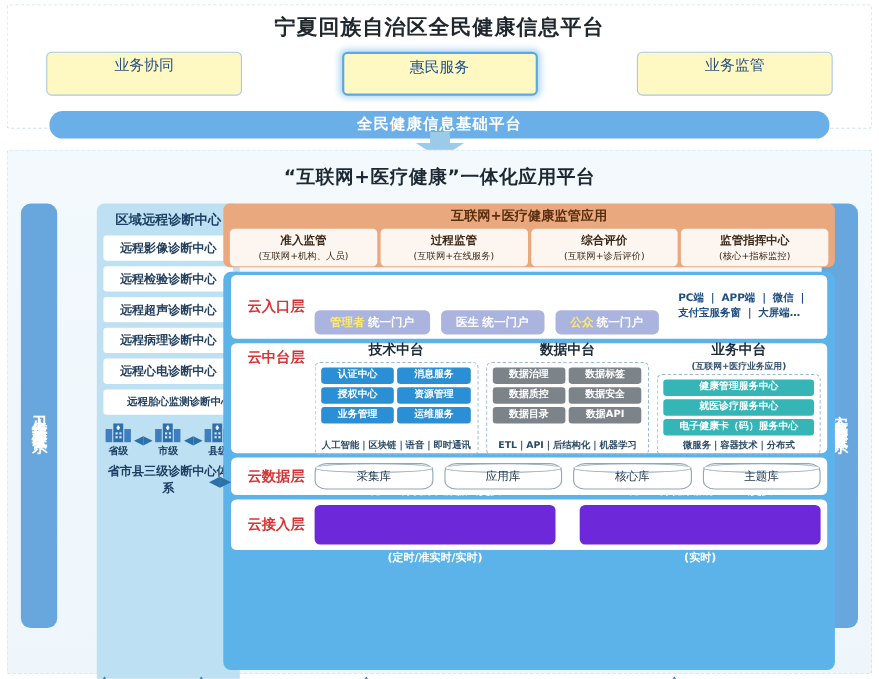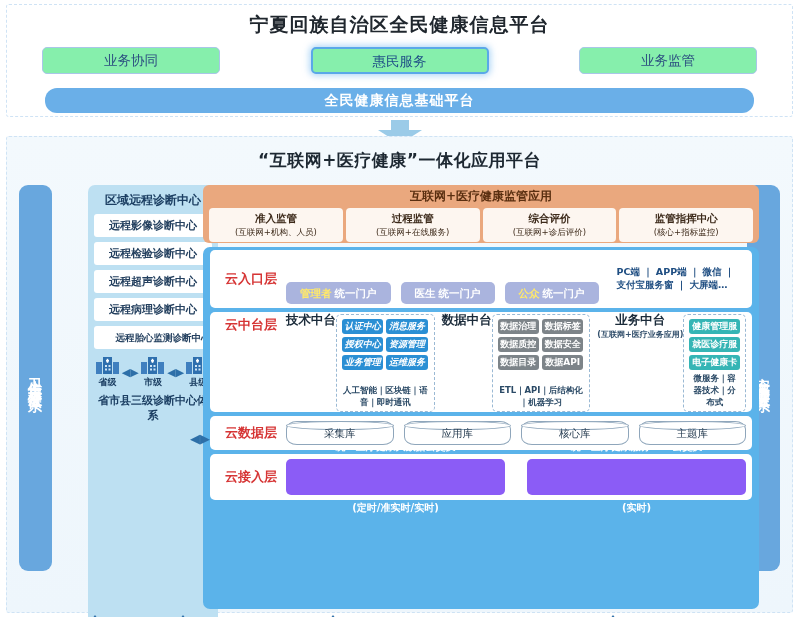--- a/index.html
+++ b/index.html
@@ -21,22 +21,22 @@
   }
   .top-title {
     text-align: center; font-size: 19px; font-weight: bold;
     color: #20272e; letter-spacing: 1px; margin-top: 7px;
   }
   .top-btn-row {
     display: flex; justify-content: space-between;
     padding: 0 35px; margin-top: 9px;
   }
   .top-btn {
-    width: 178px; height: 27px; line-height: 25px; text-align: center;
-    font-size: 13.5px; color: #2c4f80; background: #86efac;
+    width: 178px; height: 40px; line-height: 25px; text-align: center;
+    font-size: 13.5px; color: #2c4f80; background: #fef9c3;
     border: 1px solid #a9c6e8; border-radius: 5px;
   }
   .top-btn.highlight {
     border: 2px solid #5aa8e8; box-shadow: 0 0 6px 2px rgba(120,185,240,0.55);
     color:#1f4f86;
   }
   .base-bar {
     margin: 14px 38px 0 38px; height: 25px; line-height: 25px;
     text-align: center; background: #6aafe8; color: #ffffff;
     font-size: 14px; font-weight: bold; letter-spacing: 1px;
@@ -152,34 +152,34 @@
   .portal .tag { color:#ffe96a; margin-right:3px; }
   .portal .tag.white { color:#ffffff; }
   .entry-right {
     font-size: 9.5px; color:#1f4e82; font-weight:bold; line-height:1.35;
     margin-left: 8px;
   }
 
   
   .mid-layer { align-items: stretch; padding-bottom: 5px; }
   .mid-cols { flex:1; display:flex; gap:7px; }
-  .mid-col { flex:1; display:flex; flex-direction:row; }
+  .mid-col { flex:1; display:flex; flex-direction:column; }
   .mid-col-title { text-align:center; font-size:12.5px; font-weight:bold; color:#1b2b3a; }
   .mid-col-title .sub { display:block; font-size:8px; font-weight:bold; color:#33506c; }
   .dash-box {
     border:1px dashed #9ab9d4; border-radius:5px; padding:4px 5px 2px 5px;
     flex:1; display:flex; flex-direction:column; justify-content:space-between;
     margin-top:2px;
   }
   .chip-grid { display:flex; flex-wrap:wrap; gap:3px; }
   .chip {
     flex: 0 0 calc(50% - 2px); height:15px; line-height:15px; text-align:center;
     font-size:9px; color:#fff; border-radius:3px; font-weight:bold;
   }
-  .chip.blue { background:#2a8fd4;font-style:italic; }
+  .chip.blue { background:#2a8fd4; }
   .chip.gray { background:#7d8489; }
   .chip.teal { flex: 0 0 100%; background:#35b5b5; }
   .dash-foot {
     text-align:center; font-size:8.5px; color:#2b4a66; font-weight:bold; margin-top:3px;
   }
 
   
   .db-row { flex:1; display:flex; gap:10px; justify-content:space-between; }
   .db {
     flex:1; height:24px; border:1px solid #8fa6bb; border-radius:11px/8px;
@@ -188,21 +188,21 @@
   }
   .db::before {
     content:""; position:absolute; left:-1px; top:-1px; right:-1px; height:7px;
     border:1px solid #8fa6bb; border-radius:50%; background:#fff;
   }
   .db span { position:relative; z-index:2; }
 
   
   .acc-row { flex:1; display:flex; gap:22px; }
   .acc {
-    flex:1; background:#8b5cf6; border-radius:5px; height:36px;
+    flex:1; background:#6d28d9; border-radius:5px; height:36px;
     display:flex; flex-direction:column; align-items:center; justify-content:center;
     color:#ffffff; font-size:10px; font-weight:bold; line-height:1.3;gap:48px;
   }
 
   
   .arrows-up { position:absolute; left:0; top:478px; width:787px; height:14px; }
   .up-arrow { position:absolute; width:0;height:0;
     border-left:6px solid transparent; border-right:6px solid transparent;
     border-bottom:8px solid #2d6fa8; top:0; }
 </style>
@@ -231,20 +231,21 @@
 
     <div class="rail left">卫生信息标准体系</div>
     <div class="rail right">安全保障管理体系</div>
 
     <div class="remote-col">
       <h4>区域远程诊断中心</h4>
       <div class="remote-item">远程影像诊断中心</div>
       <div class="remote-item">远程检验诊断中心</div>
       <div class="remote-item">远程超声诊断中心</div>
       <div class="remote-item">远程病理诊断中心</div>
+      <div class="remote-item">远程心电诊断中心</div>
       <div class="remote-item small">远程胎心监测诊断中心</div>
 
       <div class="tier-row">
         <div class="tier">
           <svg class="hospital-ico" viewBox="0 0 26 20">
             <rect x="1" y="7" width="6" height="12" fill="#3f7fbf"></rect>
             <rect x="8" y="2" width="9" height="17" fill="#2e6fae"></rect>
             <rect x="18" y="7" width="6" height="12" fill="#3f7fbf"></rect>
             <rect x="11" y="5" width="3" height="1.6" fill="#fff"></rect>
             <rect x="11.7" y="3.8" width="1.6" height="4" fill="#fff"></rect>

